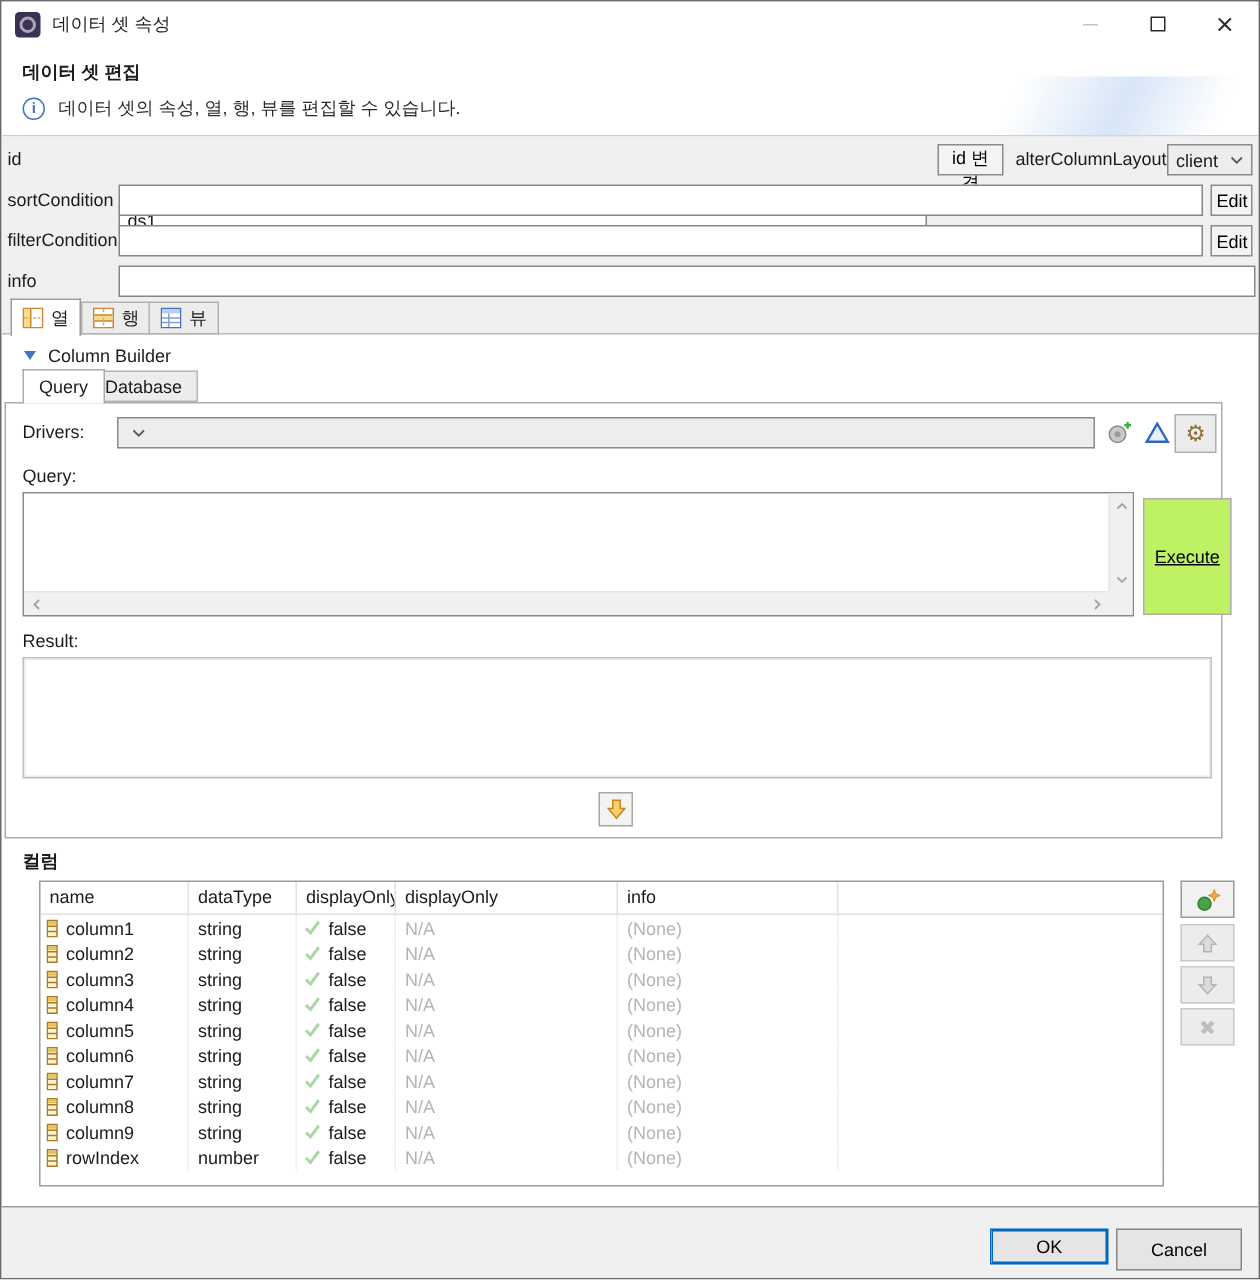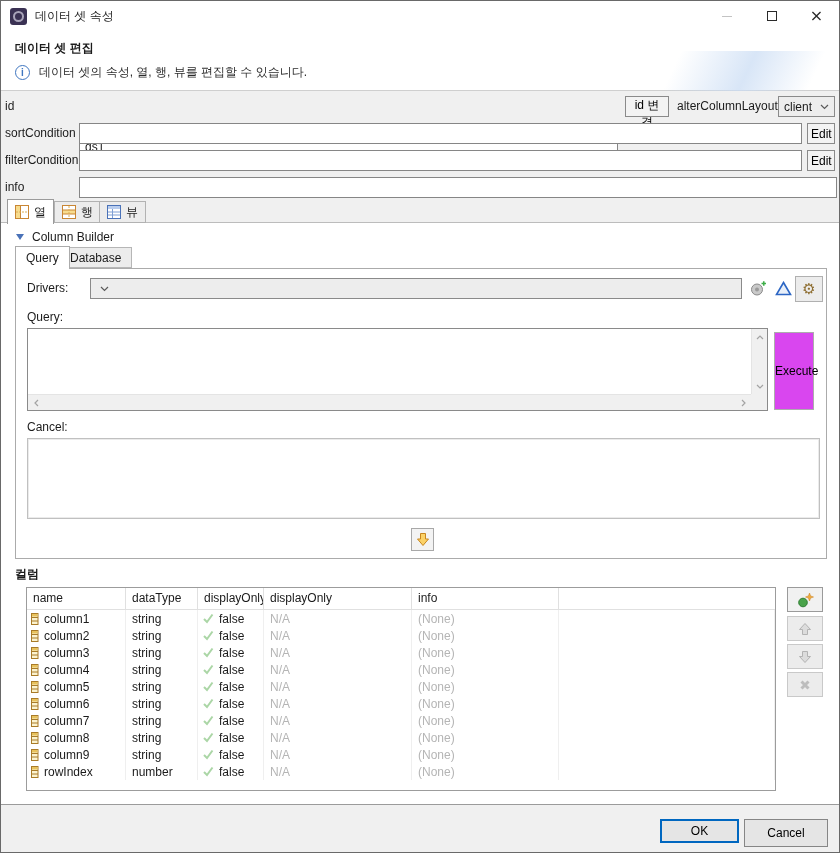--- a/index.html
+++ b/index.html
@@ -44,24 +44,24 @@
   .vtab { position: absolute; top: 200px; height: 22px; display: flex; align-items: center; gap: 5px;
           padding: 0 7px; border: 1px solid #b2b2b2; background: #ececec; }
   .vtab.selected { top: 198px; height: 25px; background: #fff; border-color: #9b9b9b; border-bottom: none; z-index: 2; }
 
   
   .cb-head { position: absolute; left: 15px; top: 229px; display: flex; align-items: center; gap: 8px; }
   .tri-down { width: 0; height: 0; border-left: 4px solid transparent; border-right: 4px solid transparent; border-top: 6px solid #4a72b8; }
   .itab { position: absolute; height: 21px; top: 246px; display: flex; align-items: center; padding: 0 10px;
           border: 1px solid #b6b6b6; background: #ececec; }
   .itab.selected { top: 245px; height: 23px; background: #fff; border-color: #ababab; border-bottom: none; z-index: 2; }
-  .cb-panel { position: absolute; left: 14px; top: 267px; width: 812px; height: 291px; border: 1px solid #ababab; background: #fff; }
+  .cb-panel { position: absolute; left: 2px; top: 267px; width: 812px; height: 291px; border: 1px solid #ababab; background: #fff; }
   .plabel { position: absolute; height: 21px; line-height: 21px; }
-  .exec-btn { position: absolute; left: 758px; top: 63px; width: 40px; height: 78px; border: 1px solid #adadad;
-              background: #d946ef; font: inherit; }
+  .exec-btn { position: absolute; left: 758px; top: 63px; width: 59px; height: 78px; border: 1px solid #adadad;
+              background: #bef264; font: inherit; text-decoration: underline; }
   .query-box { position: absolute; left: 11px; top: 59px; width: 741px; height: 83px; border: 1px solid #8a8a8a; background: #fff; }
   .vscroll { position: absolute; right: 0; top: 0; bottom: 16px; width: 16px; background: #f0f0f0; border-left: 1px solid #e4e4e4; }
   .hscroll { position: absolute; left: 0; right: 16px; bottom: 0; height: 16px; background: #f0f0f0; border-top: 1px solid #e4e4e4; }
   .scorner { position: absolute; right: 0; bottom: 0; width: 16px; height: 16px; background: #f0f0f0; }
   .sarrow { position: absolute; width: 16px; height: 16px; display: flex; align-items: center; justify-content: center; }
   .result-box { position: absolute; left: 11px; top: 169px; width: 793px; height: 81px; border: 1px solid #c0c0c0;
                 box-shadow: inset 0 0 0 1px #ebebeb; background: #fff; }
   .down-btn { position: absolute; left: 395px; top: 259px; width: 23px; height: 23px; border: 1px solid #a8a8a8;
               background: #f3f3f3; display: flex; align-items: center; justify-content: center; }
   .icon-btn { position: absolute; border: 1px solid #b0b0b0; background: #ececec; display: flex; align-items: center; justify-content: center; }
@@ -234,21 +234,21 @@
         <span class="sarrow" style="right:0;">
             <svg width="5" height="8" viewBox="0 0 5 8">
               <polyline points="1,1 4,4 1,7" fill="none" stroke="#a3a3a3" stroke-width="1.2"></polyline>
             </svg>
           </span>
       </div>
       <div class="scorner"></div>
     </div>
     <button class="exec-btn">Execute</button>
 
-    <span class="plabel" style="left:11px; top:148px;">Cancel:</span>
+    <span class="plabel" style="left:11px; top:148px;">Result:</span>
     <div class="result-box">
       <span></span>
     </div>
 
     <div class="down-btn">
       <svg width="14" height="15" viewBox="0 0 14 15">
           <path d="M7 13.5 L1.5 7 H4.5 V1.5 H9.5 V7 H12.5 Z" fill="#fbd268" stroke="#c8861e"></path>
         </svg>
     </div>
   </div>

